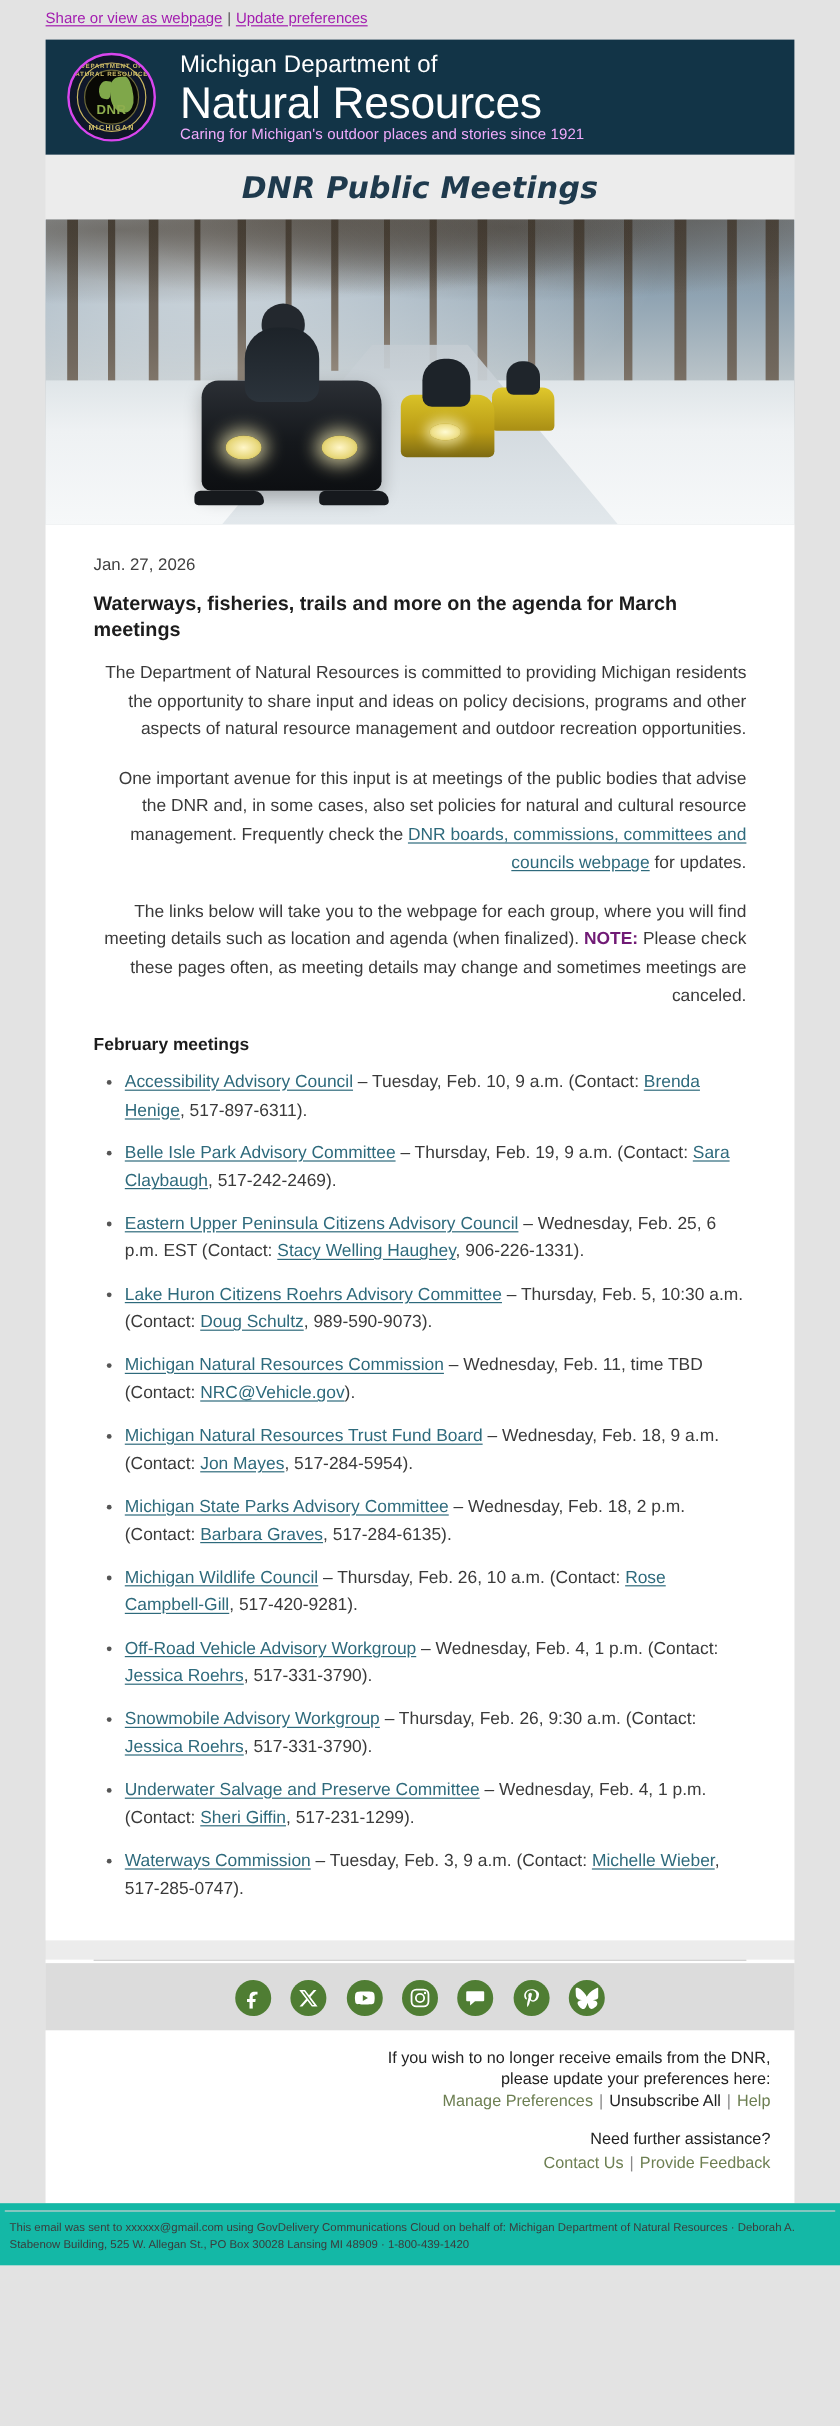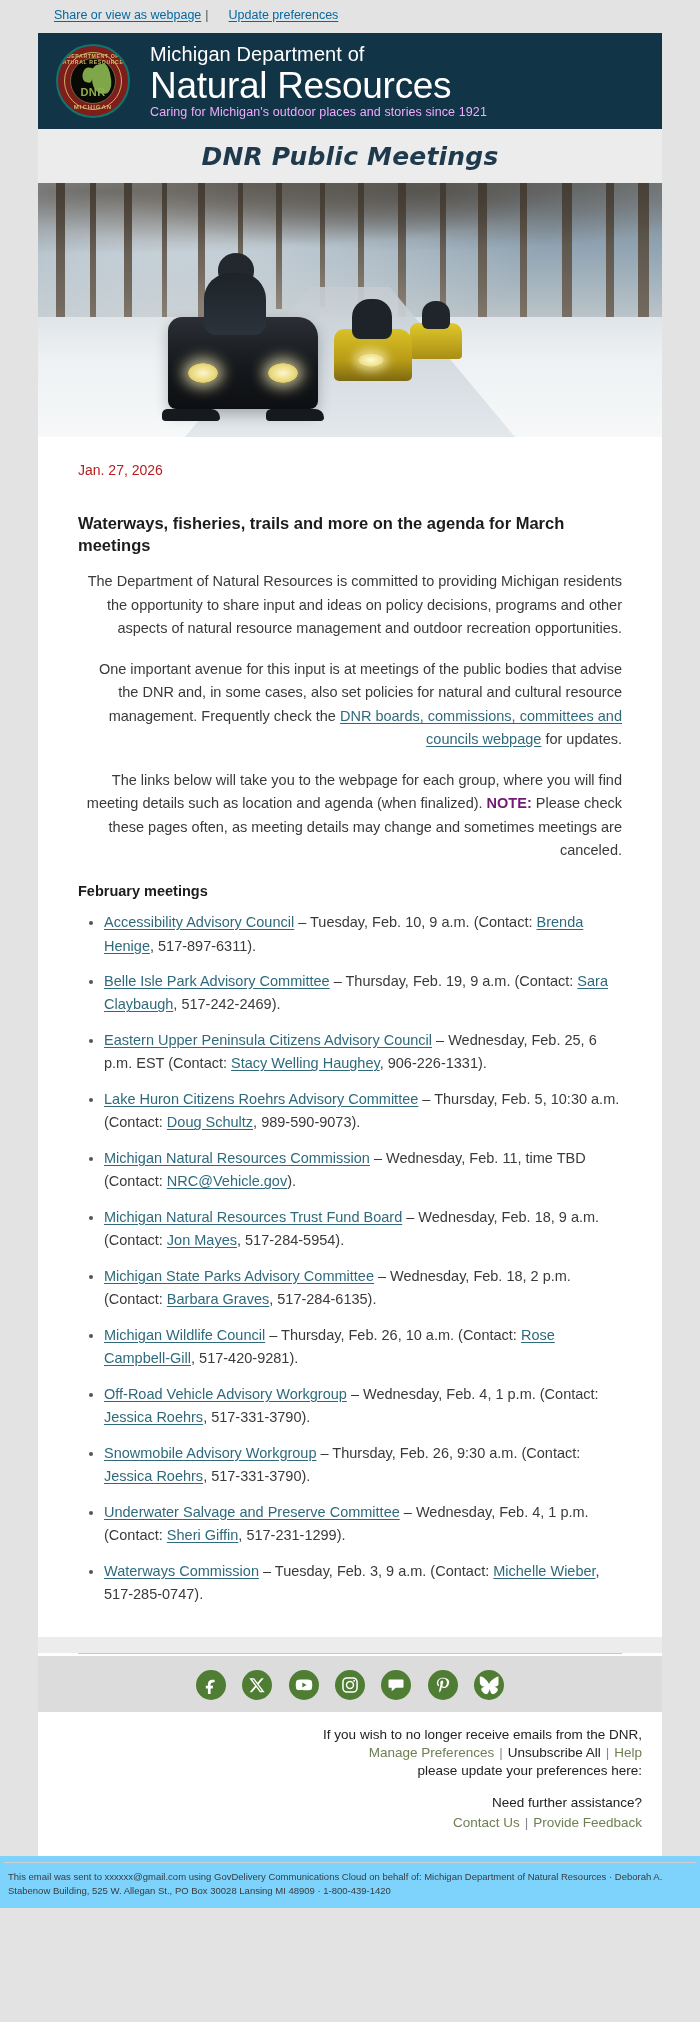--- a/index.html
+++ b/index.html
@@ -13,24 +13,23 @@
   }
 
   
   .preheader {
     padding: 8px 0 10px 38px;
     font-size: 12.5px;
     line-height: 1.2;
     color: #4b6e77;
   }
   .preheader a {
-    color: #0369a1;
+    color: #a21caf;
     text-decoration: underline;
     text-underline-offset: 2px;
-    margin-left: 16px;
   }
   .preheader .sep { color: #555; margin: 0 4px; text-decoration: none; display:inline-block; }
 
   
   .email-wrap {
     width: 624px;
     margin: 0 auto;
     background: #ececec;
   }
 
@@ -38,22 +37,22 @@
   .masthead {
     background: #123447;
     display: flex;
     align-items: center;
     padding: 14px 0 14px 18px;
     height: 96px;
   }
   .seal {
     width: 74px; height: 74px; flex: 0 0 74px;
     border-radius: 50%;
-    background: #7f1d1d;
-    border: 2px solid #0f766e;
+    background: #0f172a;
+    border: 2px solid #d946ef;
     position: relative;
     overflow: hidden;
   }
   .seal .ring {
     position:absolute; left:6px; top:6px; right:6px; bottom:6px;
     border-radius:50%;
     border:1px solid #c8b560;
   }
   .seal .inner {
     position:absolute; left:12px; top:12px; right:12px; bottom:12px;
@@ -218,21 +217,21 @@
   }
 
   
   .article {
     background:#ffffff;
     padding: 16px 40px 18px 40px;
     font-size: 14.5px;
     line-height: 1.62;
     color:#3a3a3a;
   }
-  .pub-date { font-size:14px; color:#b91c1c; margin:6px 0 30px; }
+  .pub-date { font-size:14px; color:#404040; margin:6px 0 10px; }
   .headline {
     font-size:16.5px; font-weight:bold; color:#1c1c1c; line-height:1.38;
     margin:0 0 13px;
   }
   .article p { margin: 0 0 17px; text-align: right; }
   .article a {
     color:#2e6a7c; text-decoration:underline; text-underline-offset:2px;
   }
   .note { font-weight:bold; color:#701a75; }
   .sub-head { font-weight:bold; color:#1c1c1c; margin: 0 0 8px; font-size:14.5px; }
@@ -275,21 +274,21 @@
     color:#222;
     line-height:1.35;
   }
   .footer .blk { margin-bottom: 14px; text-align: right; }
   .footer a { color:#6d7f52; text-decoration:none; }
   .footer a.dark { color:#222; }
   .footer .pipe { color:#888; margin:0 5px; }
   .footer .q { margin-bottom:1px; }
 
   .legal-wrap {
-    background:#7dd3fc;
+    background:#14b8a6;
     padding: 6px 4px 10px;
   }
   .legal-rule { border:0; border-top:1px solid #cfcfcf; margin:0 0 7px; }
   .legal {
     font-size:9.5px;
     color:#3b3b3b;
     line-height:1.5;
     padding: 0 4px;
     text-align:left;
   }
@@ -430,24 +429,24 @@
     <a href="#" class="sico">
       <svg width="19" height="19" viewBox="0 0 24 24" fill="#ffffff">
           <path d="M12 10.6C10.9 8.5 7.9 4.5 5.1 2.6 2.4.8 1.4 1.1.7 1.4 0 1.8 0 3 0 3.7c0 .7.4 5.9.7 6.8.9 2.9 4 3.9 6.8 3.6.14-.02.28-.04.43-.06-.14.02-.29.04-.43.06-4.1.6-7.8 2.1-3 7.5 5.3 5.5 7.3-1.2 8.3-4.6 1 3.4 2.2 9.9 8.2 4.6 4.5-4.6 1.2-6.9-2.9-7.5-.15-.02-.29-.04-.43-.06.15.02.29.04.43.06 2.8.3 5.9-.7 6.8-3.6.3-.9.7-6.1.7-6.8 0-.7 0-1.9-.7-2.3-.7-.3-1.7-.6-4.4 1.2C16.1 4.5 13.1 8.5 12 10.6z"></path>
         </svg>
     </a>
   </div>
 
   <div class="footer">
     <div class="blk">
       <div>If you wish to no longer receive emails from the DNR,</div>
+      <div>please update your preferences here:</div>
       <div>
         <a href="#">Manage Preferences</a><span class="pipe">|</span><a href="#" class="dark">Unsubscribe All</a><span class="pipe">|</span><a href="#">Help</a>
       </div>
-      <div>please update your preferences here:</div>
     </div>
 
     <div class="blk">
       <div class="q">Need further assistance?</div>
       <div>
         <a href="#">Contact Us</a><span class="pipe">|</span><a href="#">Provide Feedback</a>
       </div>
     </div>
 
   </div>

